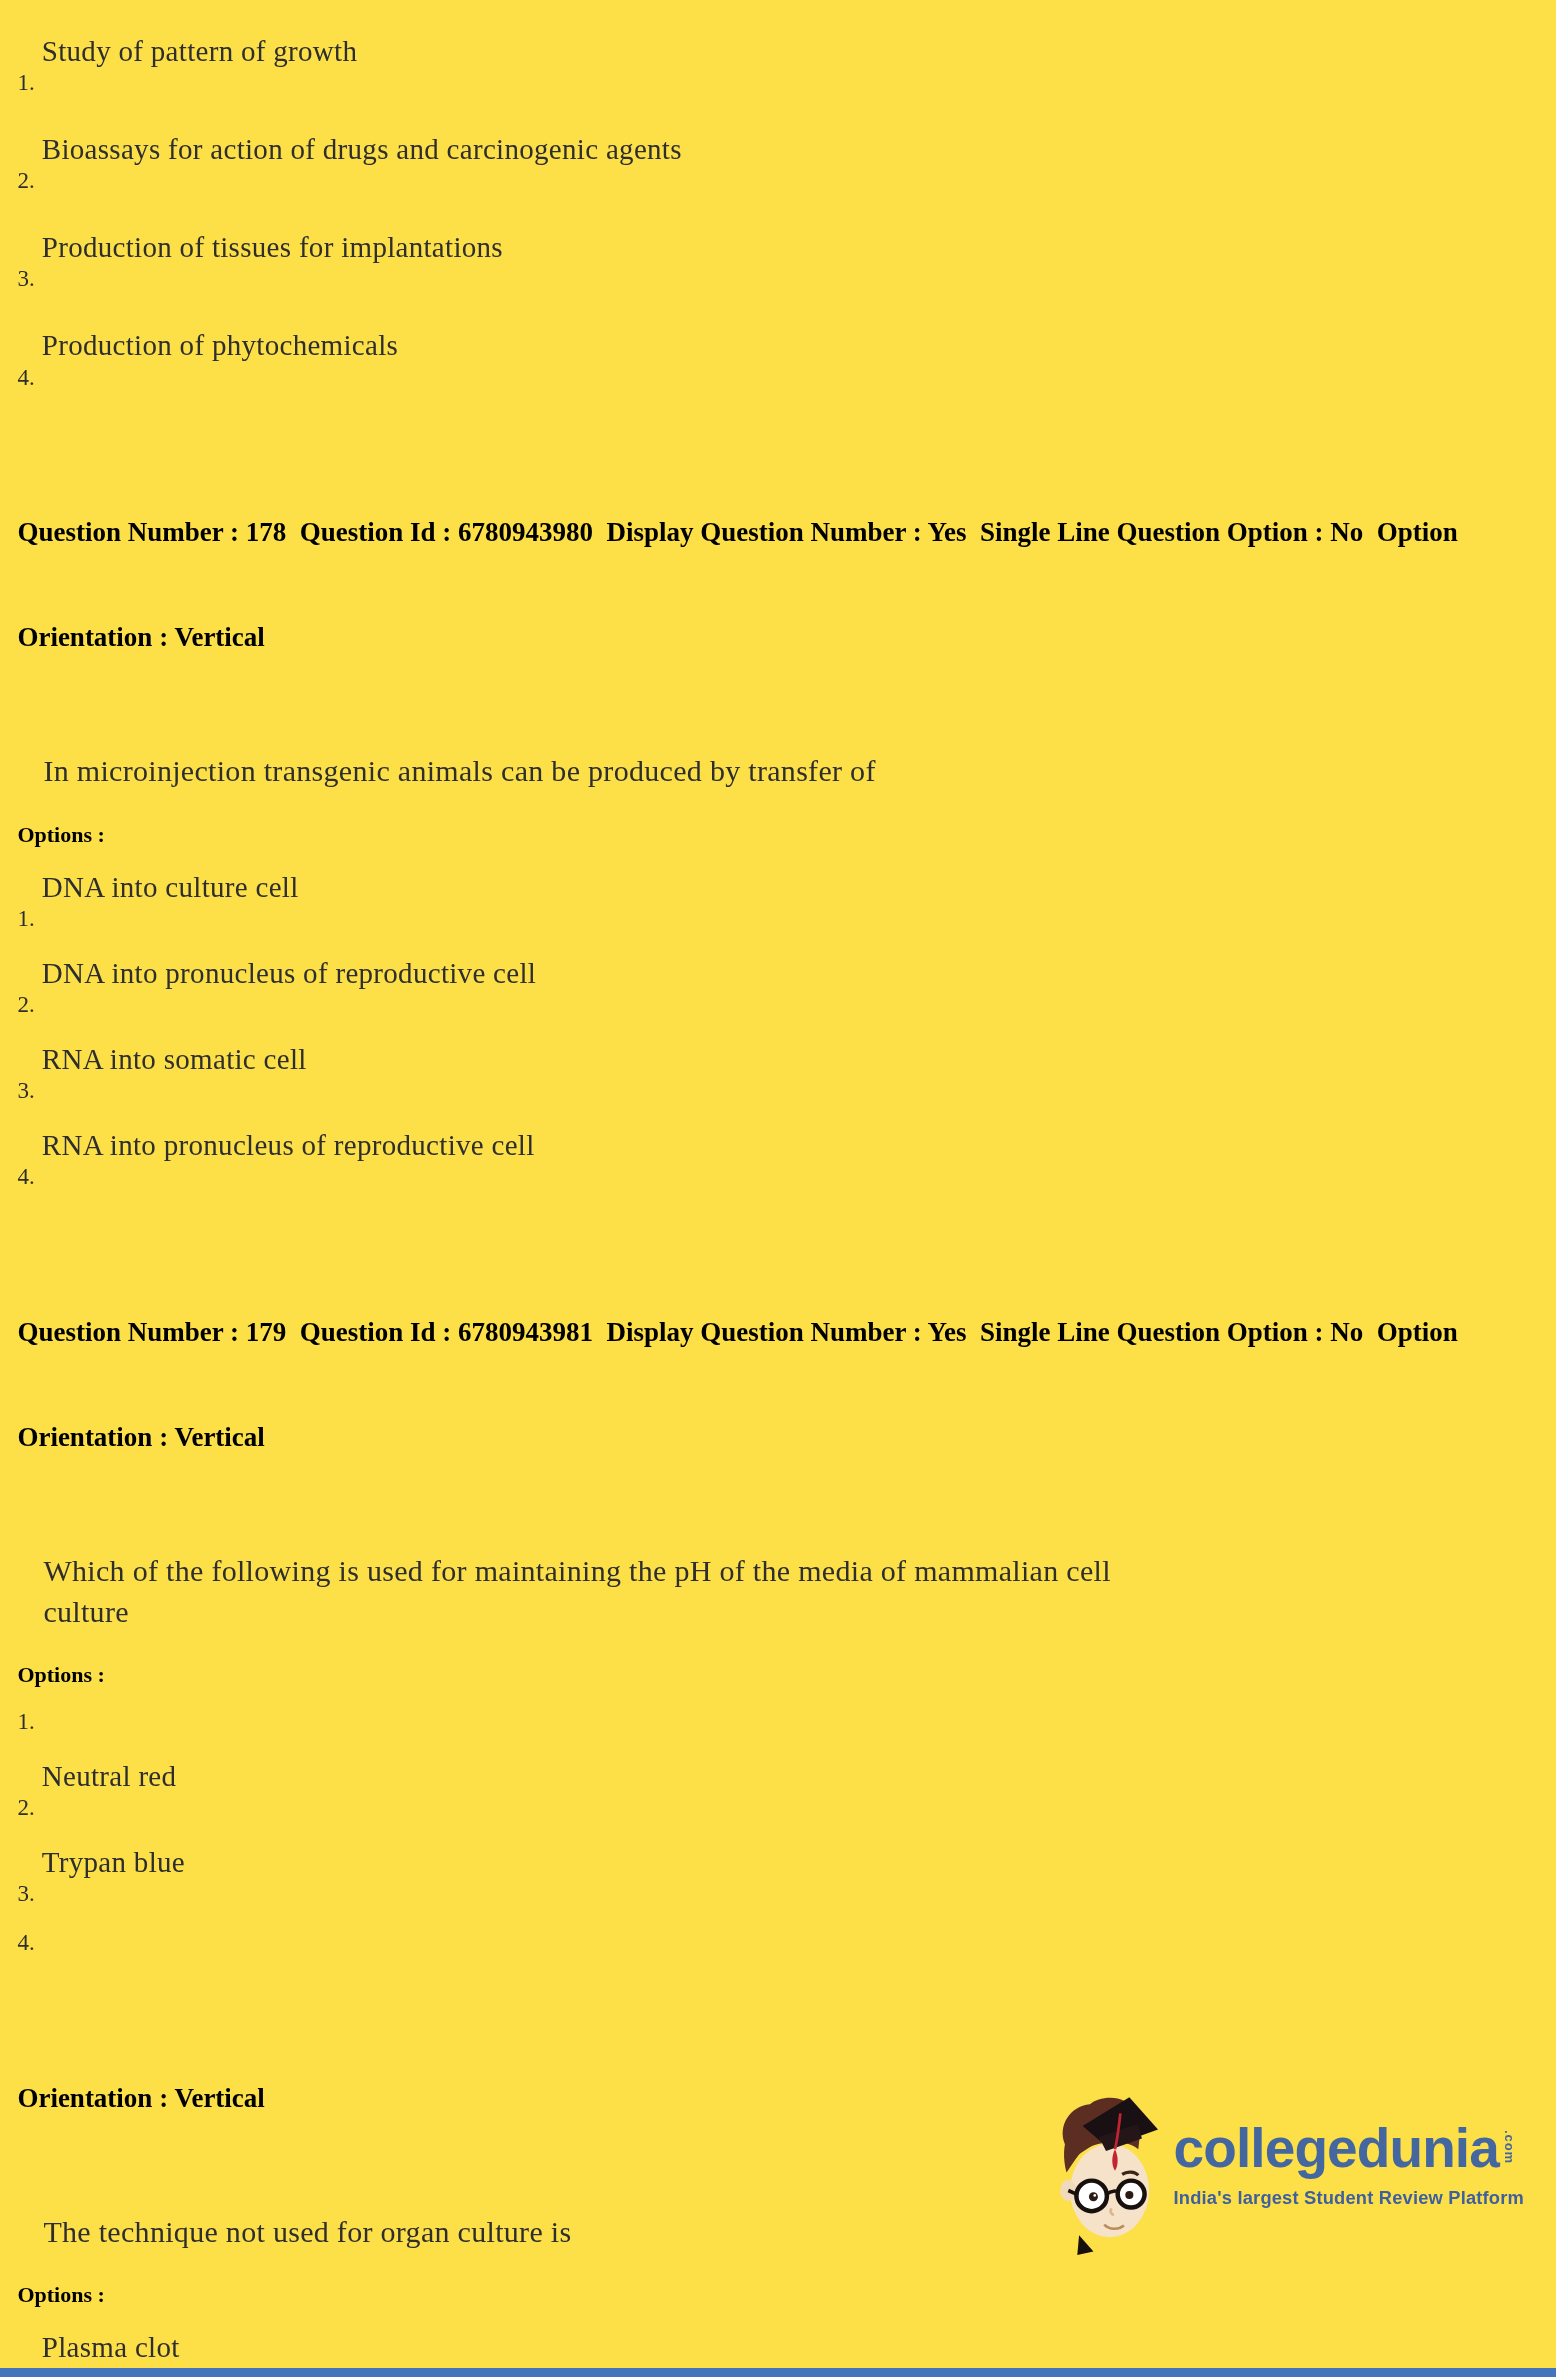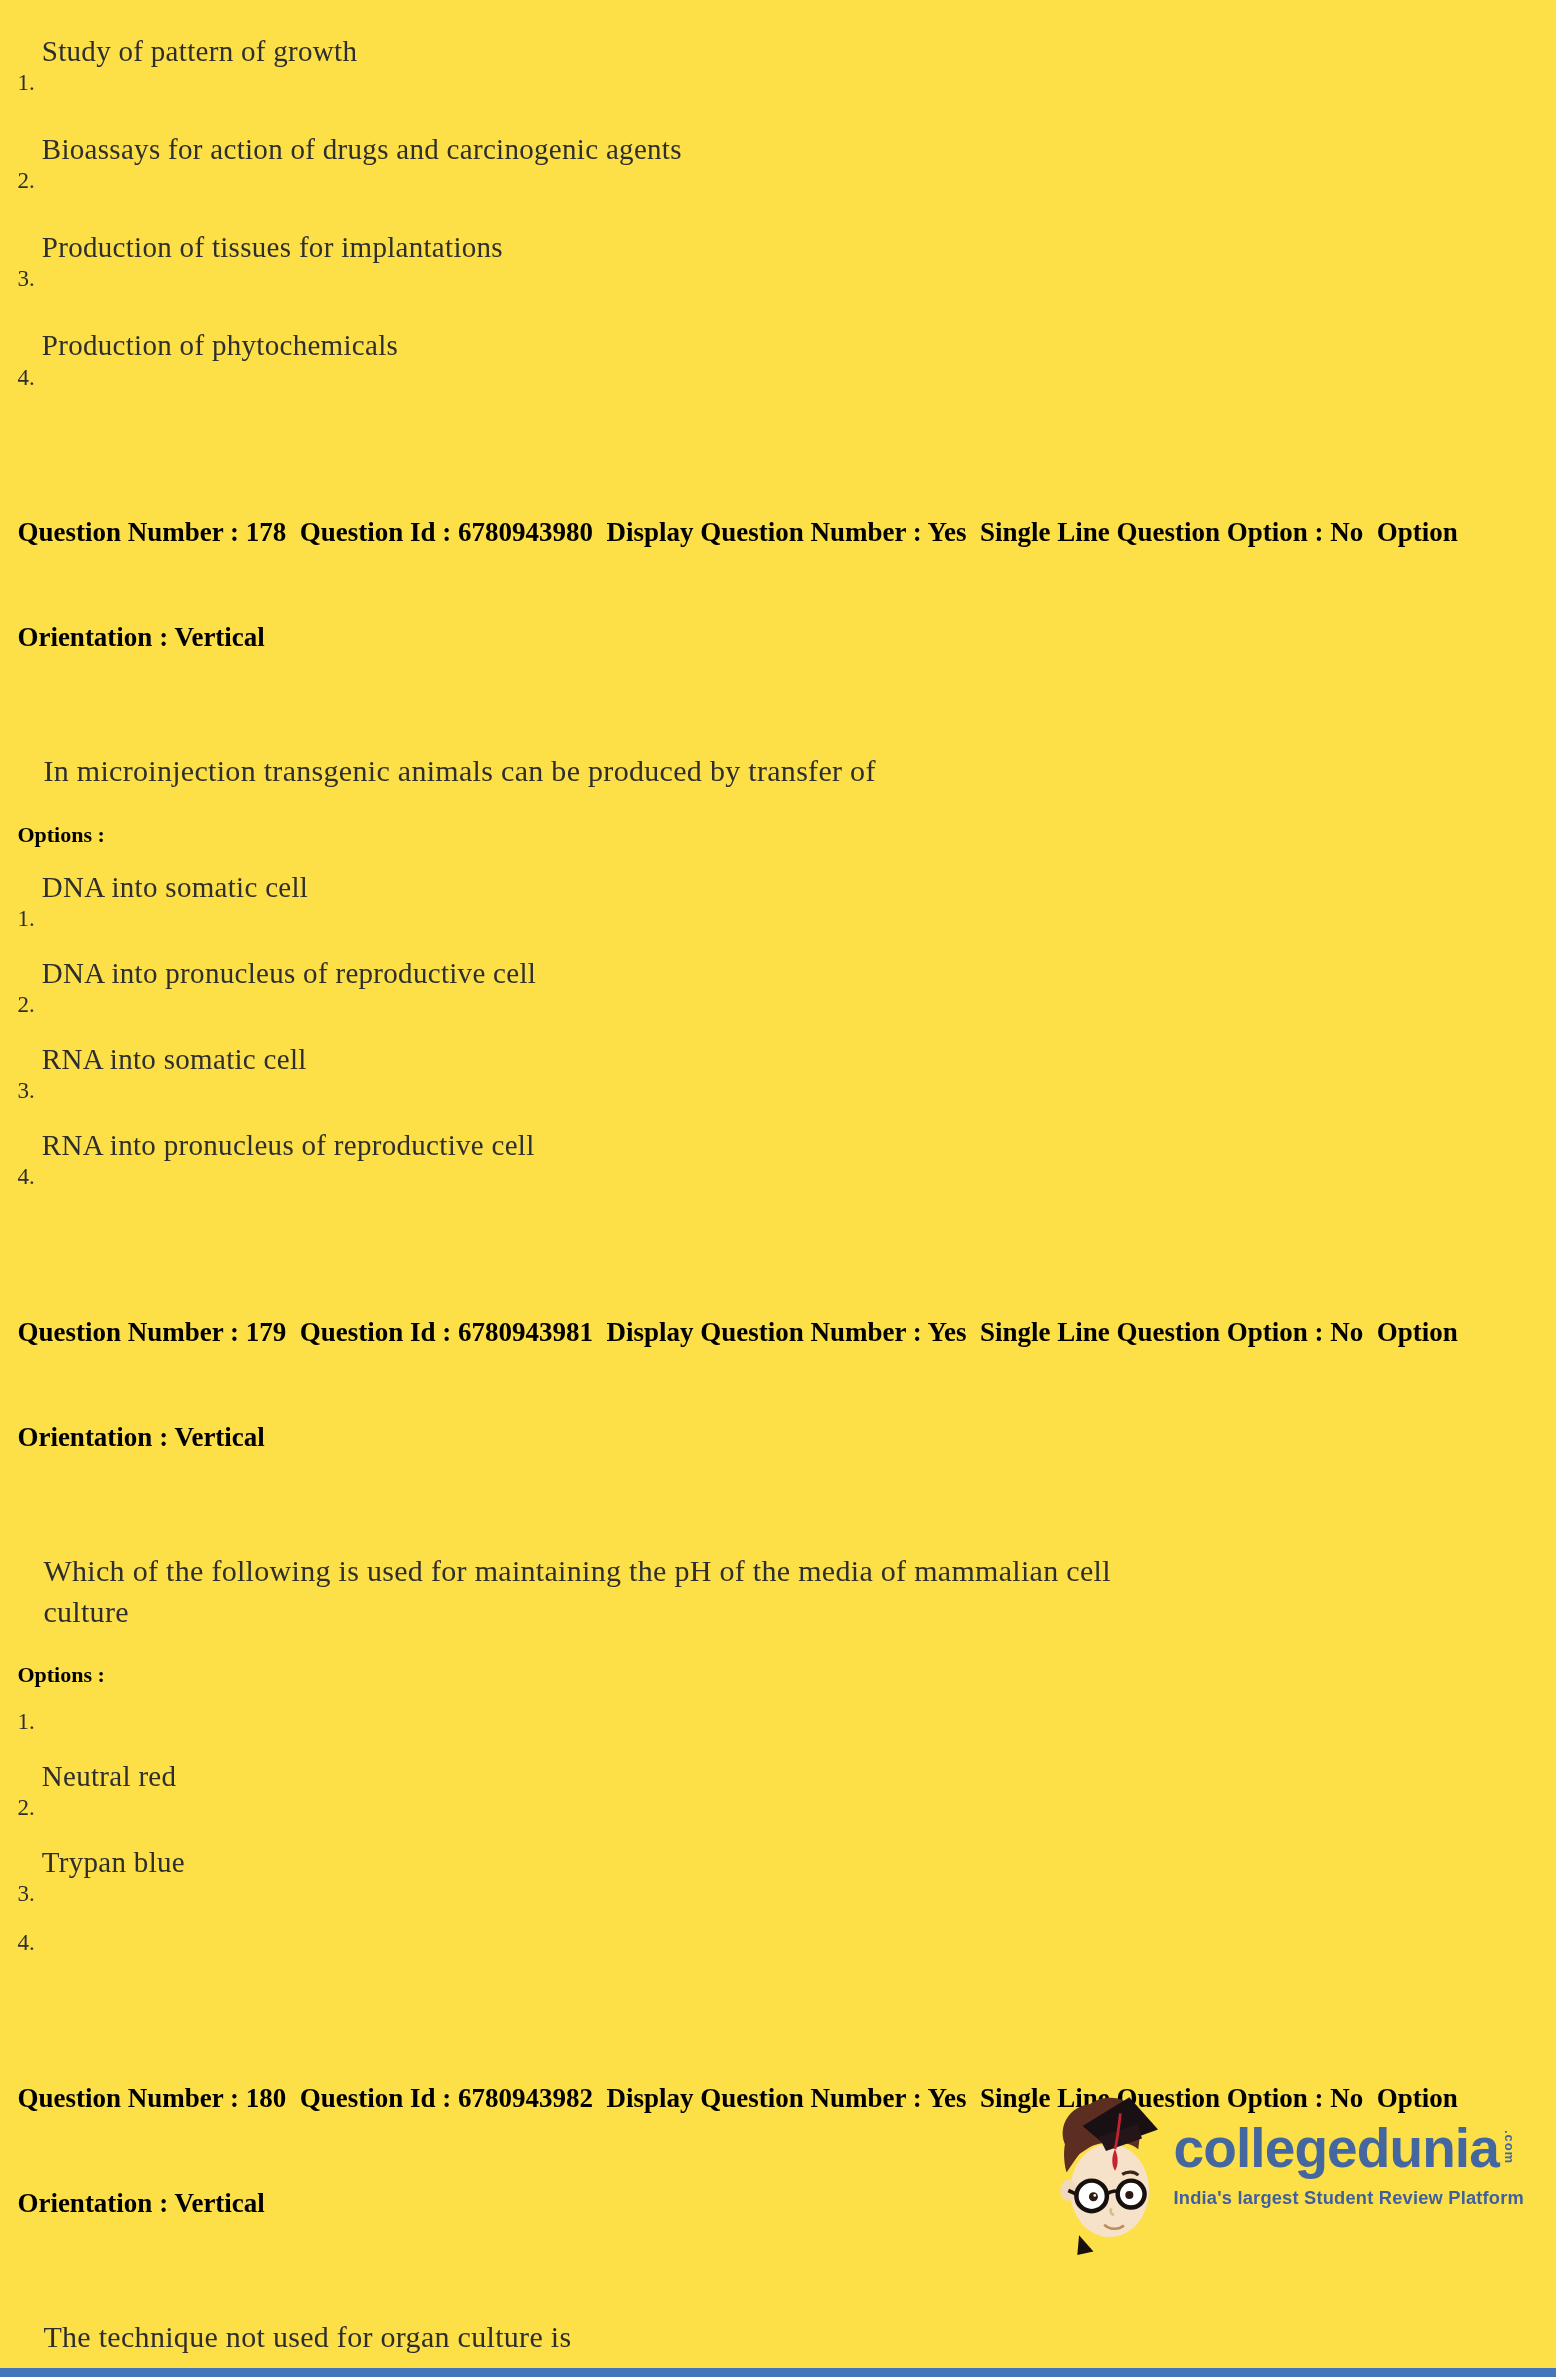--- a/index.html
+++ b/index.html
@@ -128,21 +128,21 @@
 
     <section>
       <div class="meta">
         <div>Question Number : 178  Question Id : 6780943980  Display Question Number : Yes  Single Line Question Option : No  Option</div>
         <div>Orientation : Vertical</div>
       </div>
       <div class="qtext">In microinjection transgenic animals can be produced by transfer of</div>
       <div class="options-label">Options :</div>
       <div class="q-opts">
         <div class="opt first-opt">
-          <div class="opt-text">DNA into somatic cell</div>
+          <div class="opt-text">DNA into culture cell</div>
           <div class="opt-num">1.</div>
         </div>
         <div class="opt">
           <div class="opt-text">DNA into pronucleus of reproductive cell</div>
           <div class="opt-num">2.</div>
         </div>
         <div class="opt">
           <div class="opt-text">RNA into somatic cell</div>
           <div class="opt-num">3.</div>
         </div>
@@ -173,21 +173,20 @@
           <div class="opt-num">3.</div>
         </div>
         <div class="opt">
           <div class="opt-num">4.</div>
         </div>
       </div>
     </section>
 
     <section>
       <div class="meta">
-        <div>Question Number : 180  Question Id : 6780943982  Display Question Number : Yes  Single Line Question Option : No  Option</div>
         <div>Orientation : Vertical</div>
       </div>
       <div class="qtext">The technique not used for organ culture is</div>
       <div class="options-label">Options :</div>
       <div class="q-opts">
         <div class="opt first-opt">
           <div class="opt-text">Plasma clot</div>
           <div class="opt-num">1.</div>
         </div>
 

